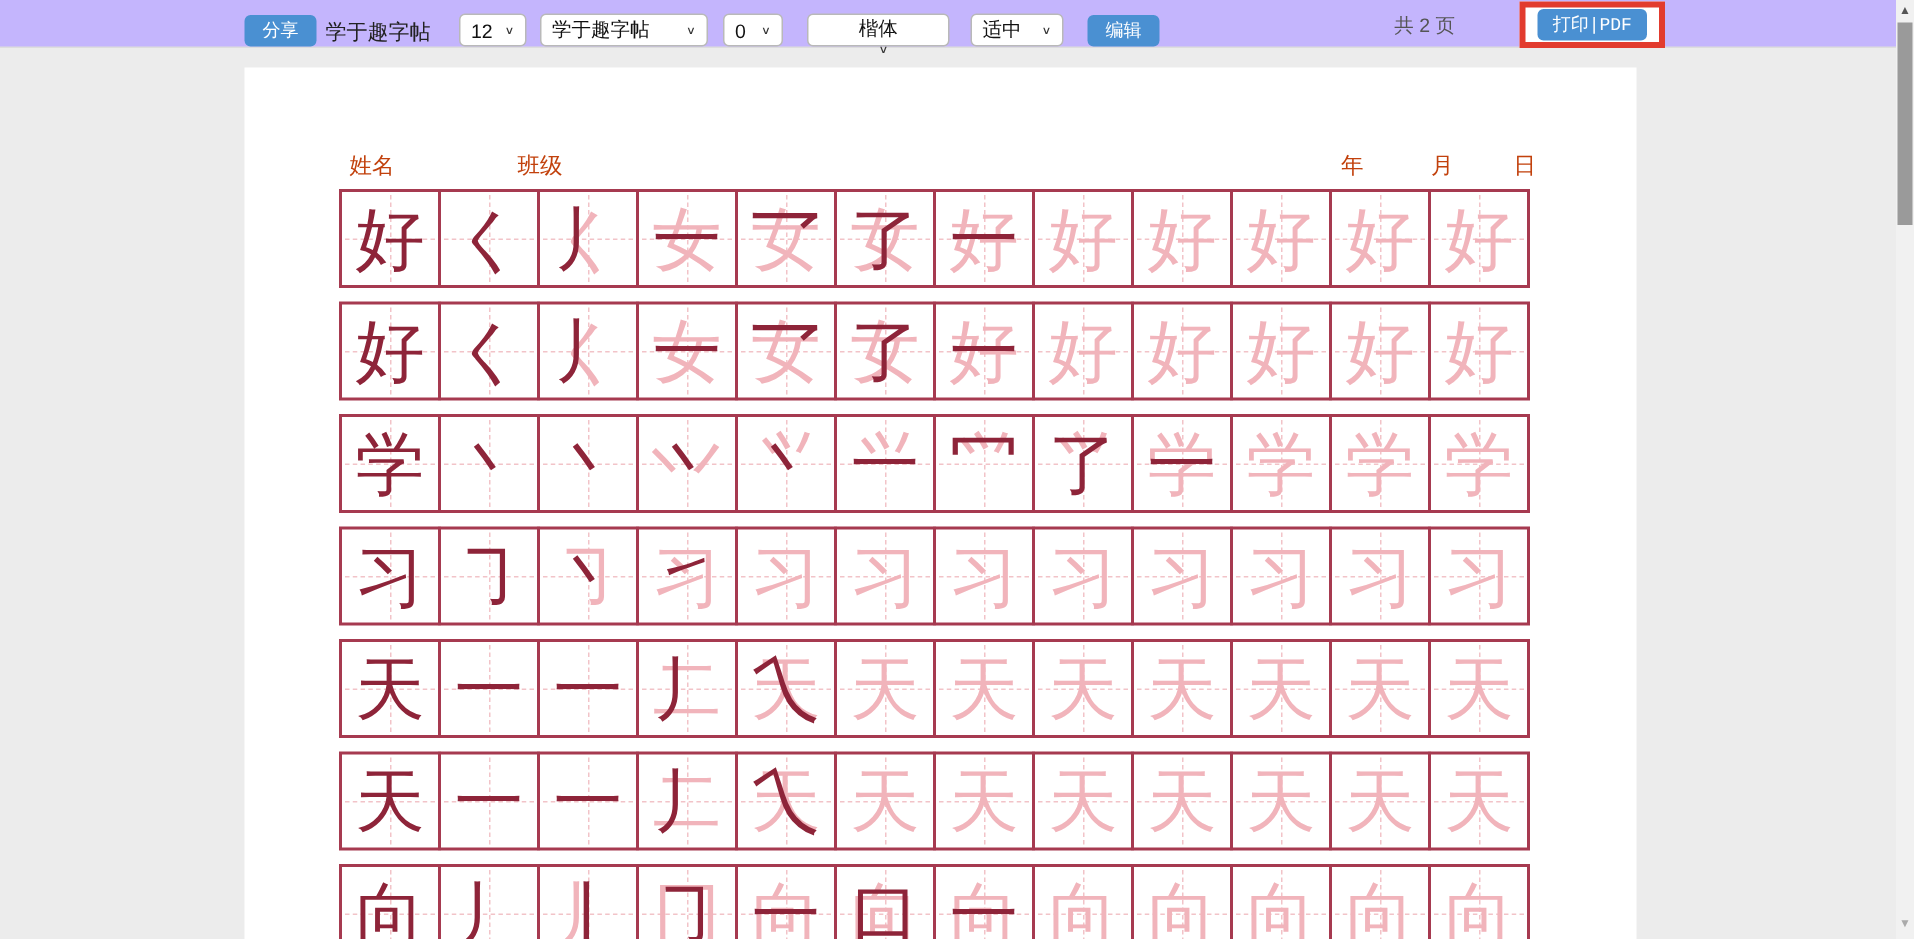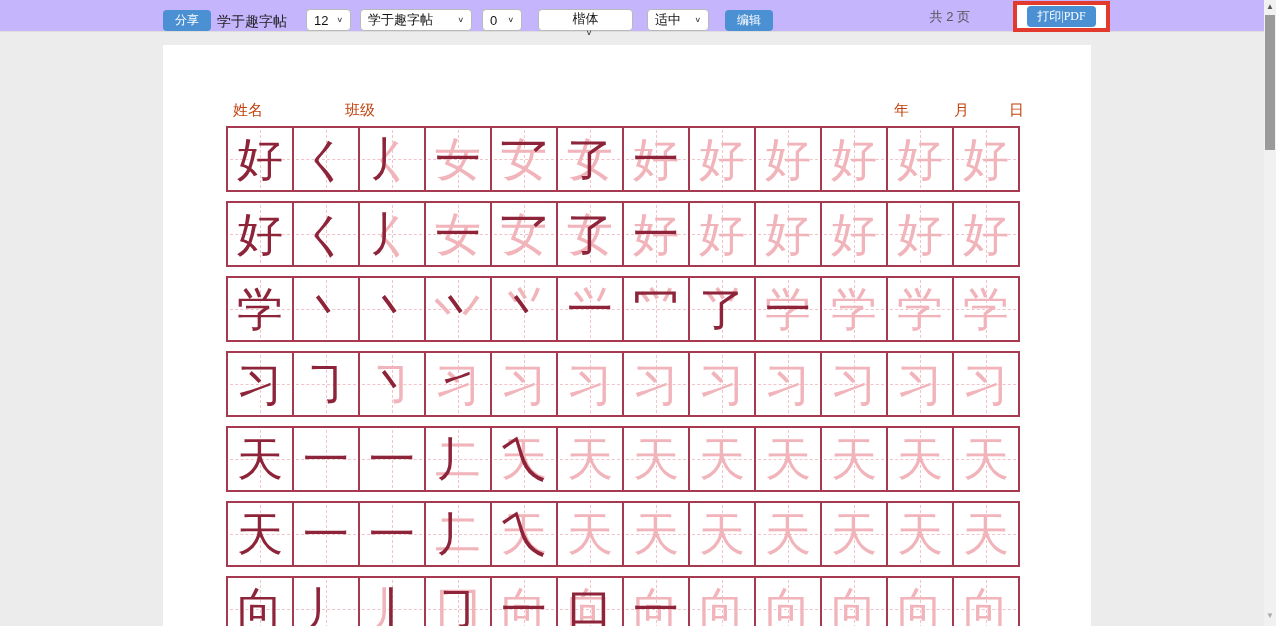--- a/index.html
+++ b/index.html
@@ -17,21 +17,21 @@
   .sel { display:inline-flex; align-items:center; justify-content:space-between;
          border:1px solid #b9b9b9; border-radius:4px; background:#fff;
          height:22px; padding:0 7px; font-size:13px; color:#111; cursor:pointer; }
   .sel .chev { font-size:9px; color:#333; margin-left:7px; transform:scaleY(.8); }
   .toolbar-right { position:absolute; right:166px; top:1px; display:flex; align-items:center;gap:27px; }
   .page-count { font-size:13px; color:#555; margin-right:16px; white-space:nowrap; }
   .annotation { border:4px solid #e23b2e; width:97px; height:31px;
                 display:flex; align-items:center; justify-content:center; background:#fff; }
   .print-btn { background:#4a90d2; color:#fff; border:none; border-radius:4px;
                font-size:12px; height:21px; padding:0 10px; cursor:pointer;
-               font-family:Liberation Serif, serif; white-space:nowrap; }
+               font-family:Liberation Mono, monospace; white-space:nowrap; }
 
   
   .scrollbar { position:absolute; right:0; top:0; width:12px; height:626px;
                background:#f1f1f1; z-index:6; }
   .scroll-up   { position:absolute; top:2px; left:0; width:12px; text-align:center;
                  font-size:8px; color:#555; }
   .scroll-down { position:absolute; bottom:6px; left:0; width:12px; text-align:center;
                  font-size:8px; color:#aaa; }
   .scroll-thumb { position:absolute; top:15px; left:1px; width:10px; height:135px;
                   background:#9a9a9a; }

